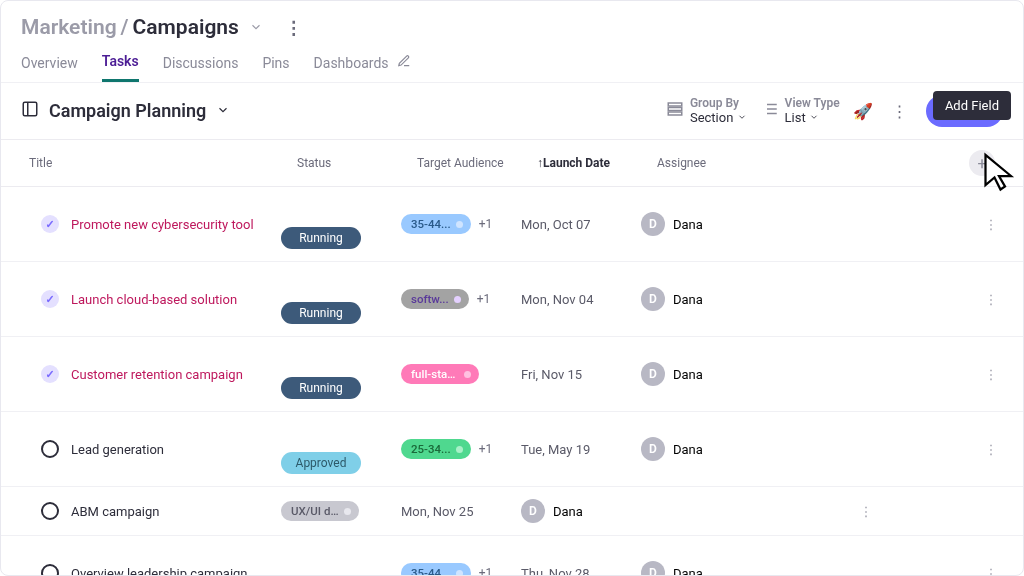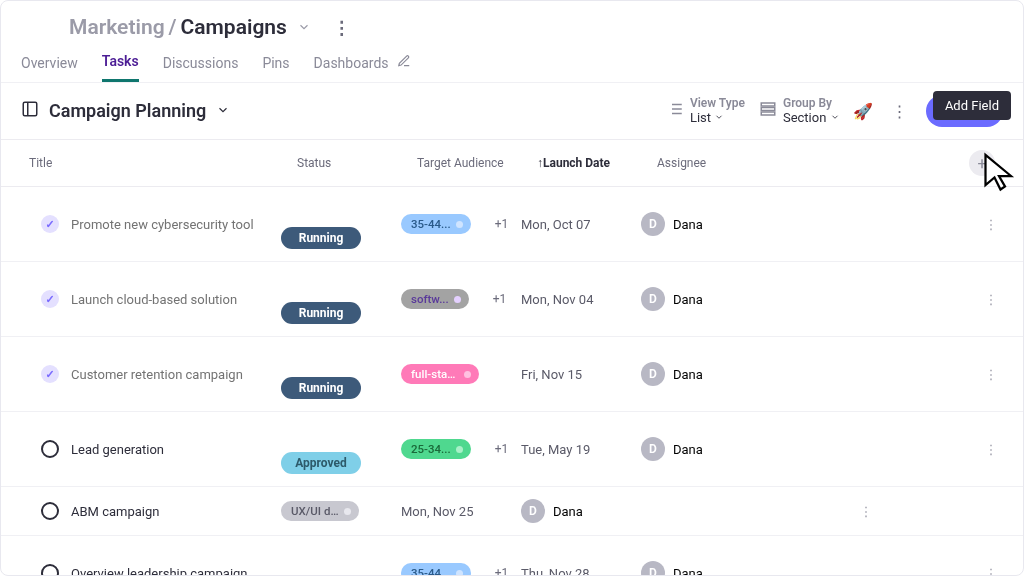--- a/index.html
+++ b/index.html
@@ -1,19 +1,19 @@
 <!DOCTYPE html>
 <html><head>
 <meta charset="utf-8">
 <style>
 * { margin:0; padding:0; box-sizing:border-box; font-family:-apple-system,BlinkMacSystemFont,'Segoe UI',Roboto,sans-serif; }
 body { background:#fff; width:1024px; height:576px; overflow:hidden; position:relative; border:1px solid #e8e8ef; border-radius:8px; }
 
 .header { padding:14px 20px 0; }
-.breadcrumb { display:flex; align-items:center; gap:4px; font-size:21px; font-weight:600; color:#9b9ba8;margin-left:48px; }
+.breadcrumb { display:flex; align-items:center; gap:4px; font-size:21px; font-weight:600; color:#9b9ba8; }
 .breadcrumb .current { color:#2d2d3a; }
 .chevron-down { display:inline-block; margin-left:6px; }
 .kebab { color:#6b6b7b; margin-left:18px; font-size:18px; letter-spacing:1px; cursor:pointer; }
 
 .tabs { display:flex; gap:24px; padding:14px 20px 0; border-bottom:1px solid #f0f0f4; font-size:14px; color:#8a8a98; }
 .tab { padding-bottom:10px; cursor:pointer; display:flex; align-items:center; gap:8px; }
 .tab.active { color:#4c1d95; font-weight:600; border-bottom:3px solid #0f766e; }
 
 .toolbar { display:flex; align-items:center; justify-content:space-between; padding:12px 20px; }
 .section-title { display:flex; align-items:flex-start; gap:10px; font-size:18px; font-weight:600; color:#2d2d3a; }
@@ -31,30 +31,30 @@
 .table { border-top:1px solid #ecebf0; }
 .thead { display:grid; grid-template-columns:268px 120px 120px 120px 120px 1fr 40px; padding:10px 28px; font-size:12px; color:#6b6b7b; border-bottom:1px solid #ecebf0; align-items:center; }
 .thead .sort { font-weight:700; color:#2d2d3a; }
 .add-col { justify-self:end; width:26px; height:26px; border-radius:50%; background:#ecebf0; display:flex; align-items:center; justify-content:center; color:#8a8a98; cursor:pointer; font-size:16px; }
 
 .row { display:grid; grid-template-columns:268px 120px 120px 120px 120px 1fr 40px; padding:12px 12px; border-bottom:1px solid #f0f0f4; align-items:center; font-size:13px; }
 .title-cell { display:flex; align-items:center; gap:12px; padding-left:28px; }
 .check { width:18px; height:18px; border-radius:50%; border:2px solid #2d2d3a; flex-shrink:0; }
 .check.done { border:none; background:#e4e0ff; display:flex; align-items:center; justify-content:center; }
 .check.done::after { content:'✓'; color:#7a6bff; font-size:11px; font-weight:bold; }
-.title-text.muted { color:#737373; }
+.title-text.muted { color:#be185d; }
 .title-text { color:#2d2d3a; }
 
-.pill { display:inline-block; padding:4px 14px; border-radius:14px; font-size:12px; font-weight:700; color:#fff; text-align:center; min-width:80px;margin-top:28px; }
+.pill { display:inline-block; padding:4px 14px; border-radius:14px; font-size:12px; font-weight:400; color:#fff; text-align:center; min-width:80px;margin-top:28px; }
 .status-Running { background:#3d5a7a; }
 .status-Approved { background:#7fcfe8; color:#2d5a6a; }
 .status-OnHold { background:#ffe24d; color:#6a5a1a; }
 .status-PendingReview { background:#b58fff; color:#4a3a7a; }
 
-.tag-cell { display:flex; align-items:center; gap:24px; }
+.tag-cell { display:flex; align-items:center; gap:8px; }
 .tag { display:inline-flex; align-items:center; gap:5px; padding:3px 8px 3px 10px; border-radius:12px; font-size:11.5px; font-weight:500; max-width:78px; overflow:hidden; white-space:nowrap; }
 .tag .dot { width:7px; height:7px; border-radius:50%; background:rgba(255,255,255,0.85); flex-shrink:0; }
 .tag-blue { background:#99c9ff; color:#2a5a8a; } .tag-blue .dot{background:#cfe4ff;}
 .tag-purple { background:#a3a3a3; color:#5a3a9a; } .tag-purple .dot{background:#e4d0ff;}
 .tag-pink { background:#ff7ab8; color:#fff; } .tag-pink .dot{background:#ffc0e0;}
 .tag-green { background:#4fd88f; color:#1a6a3a; } .tag-green .dot{background:#a8f0c8;}
 .tag-gray { background:#c8c8d0; color:#5a5a68; } .tag-gray .dot{background:#e8e8ee;}
 .plus1 { font-size:12px; color:#6b6b7b; }
 
 .date-cell { color:#5a5a68; font-size:13px; }
@@ -112,53 +112,53 @@
         </svg>
     </span>
     <span>Campaign Planning</span>
     <span>
       <svg class="icon" viewBox="0 0 24 24">
           <polyline points="6 9 12 15 18 9"></polyline>
         </svg>
     </span>
   </div>
   <div class="toolbar-right">
+    <div class="control">
+      <span class="control-icon">
+        <svg class="icon icon-lg" viewBox="0 0 24 24">
+            <rect x="3" y="4" width="18" height="4"></rect>
+            <rect x="3" y="10" width="18" height="4"></rect>
+            <rect x="3" y="16" width="18" height="4"></rect>
+          </svg>
+      </span>
+      <div class="control-text">
+        <span class="label">Group By</span>
+        <span class="value"><span>Section</span> <svg class="icon" style="width:10px;height:10px" viewBox="0 0 24 24">
+              <polyline points="6 9 12 15 18 9"></polyline>
+            </svg></span>
+      </div>
+    </div>
     <div class="control">
       <span class="control-icon">
         <svg class="icon icon-lg" viewBox="0 0 24 24">
             <line x1="8" y1="6" x2="21" y2="6"></line>
             <line x1="8" y1="12" x2="21" y2="12"></line>
             <line x1="8" y1="18" x2="21" y2="18"></line>
             <line x1="3" y1="6" x2="3.01" y2="6"></line>
             <line x1="3" y1="12" x2="3.01" y2="12"></line>
             <line x1="3" y1="18" x2="3.01" y2="18"></line>
           </svg>
       </span>
       <div class="control-text">
         <span class="label">View Type</span>
         <span class="value"><span>List</span> <svg class="icon" style="width:10px;height:10px" viewBox="0 0 24 24">
               <polyline points="6 9 12 15 18 9"></polyline>
             </svg></span>
       </div>
     </div>
-    <div class="control">
-      <span class="control-icon">
-        <svg class="icon icon-lg" viewBox="0 0 24 24">
-            <rect x="3" y="4" width="18" height="4"></rect>
-            <rect x="3" y="10" width="18" height="4"></rect>
-            <rect x="3" y="16" width="18" height="4"></rect>
-          </svg>
-      </span>
-      <div class="control-text">
-        <span class="label">Group By</span>
-        <span class="value"><span>Section</span> <svg class="icon" style="width:10px;height:10px" viewBox="0 0 24 24">
-              <polyline points="6 9 12 15 18 9"></polyline>
-            </svg></span>
-      </div>
-    </div>
     <span class="rocket">🚀</span>
     <span class="toolbar-kebab">⋮</span>
     <button class="task-btn">
       <span>+</span>
       <span>Task</span>
     </button>
   </div>
 </div>
 
 <div class="tooltip">Add Field</div>

